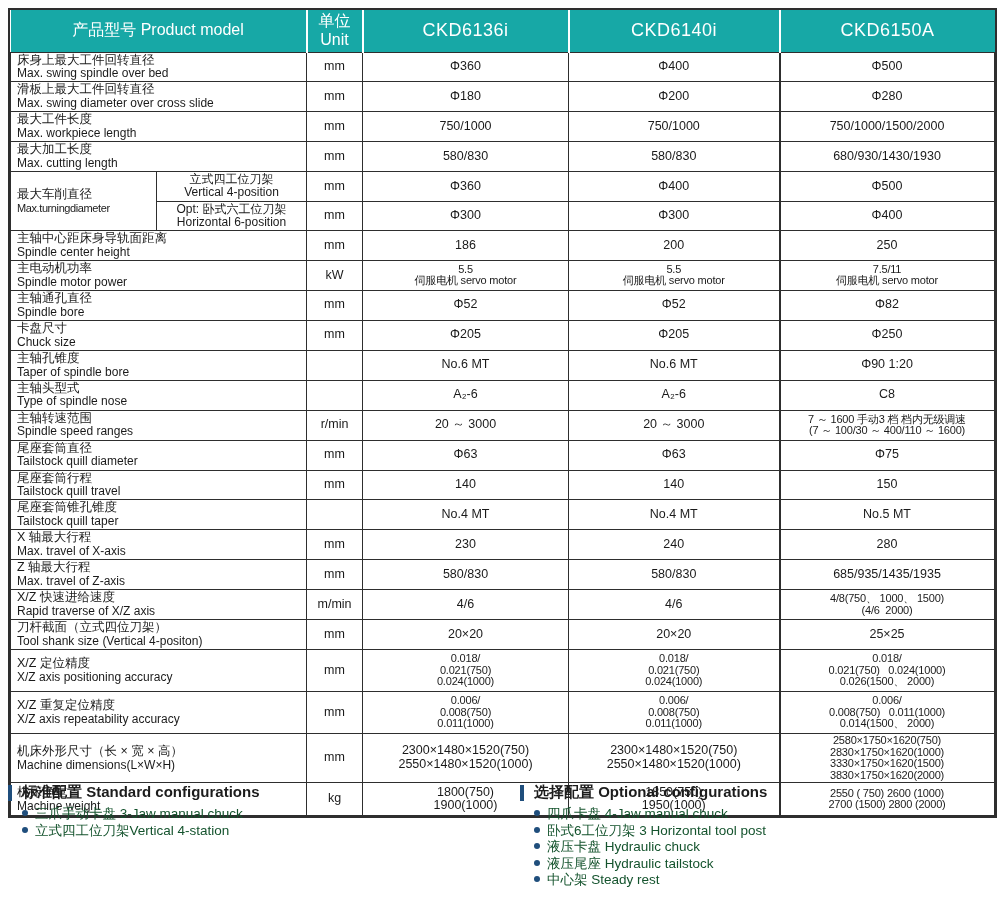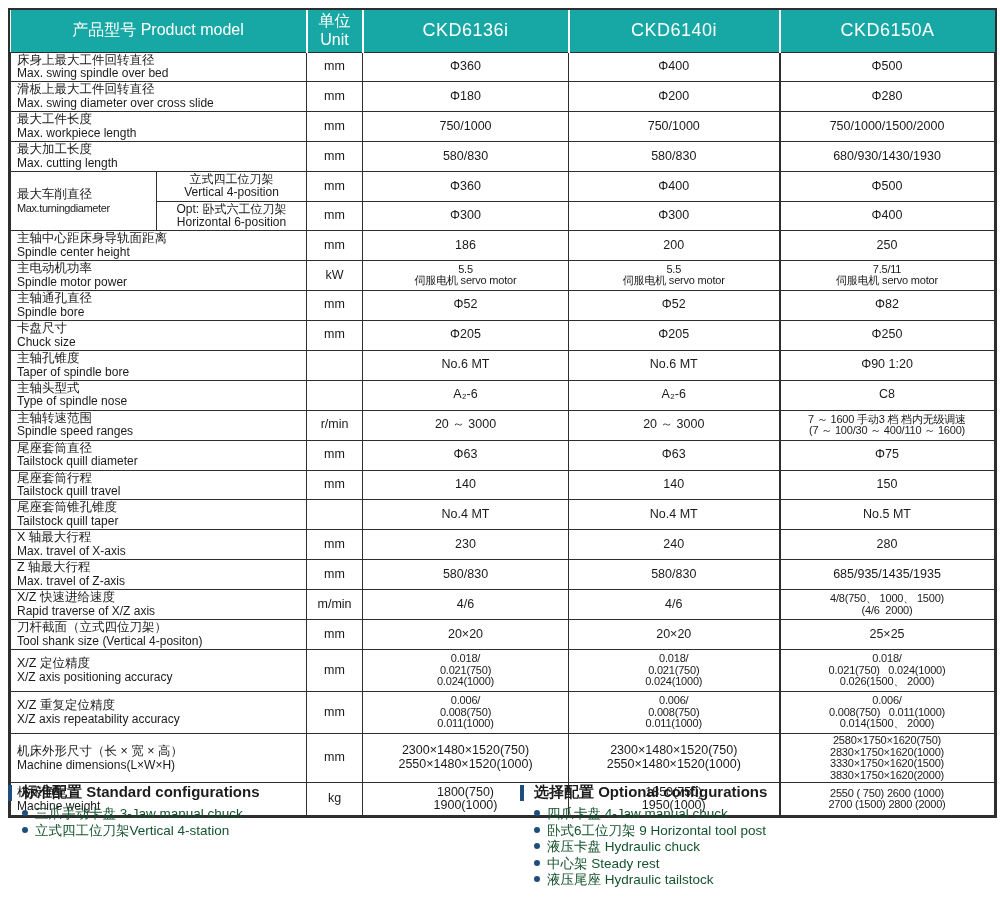--- a/index.html
+++ b/index.html
@@ -372,31 +372,31 @@
         <span class="cfg-bar"></span>
         <span>选择配置 Optional configurations</span>
       </div>
       <ul class="cfg-list">
         <li>
             <span class="dot"></span>
             <span>四爪卡盘 4-Jaw manual chuck</span>
           </li>
         <li>
             <span class="dot"></span>
-            <span>卧式6工位刀架 9 Horizontal tool post</span>
+            <span>卧式6工位刀架 3 Horizontal tool post</span>
           </li>
         <li>
             <span class="dot"></span>
             <span>液压卡盘 Hydraulic chuck</span>
           </li>
         <li>
             <span class="dot"></span>
+            <span>液压尾座 Hydraulic tailstock</span>
+          </li>
+        <li>
+            <span class="dot"></span>
             <span>中心架 Steady rest</span>
-          </li>
-        <li>
-            <span class="dot"></span>
-            <span>液压尾座 Hydraulic tailstock</span>
           </li>
       </ul>
     </div>
   </div>
 
 </div>
 
 </body></html>

